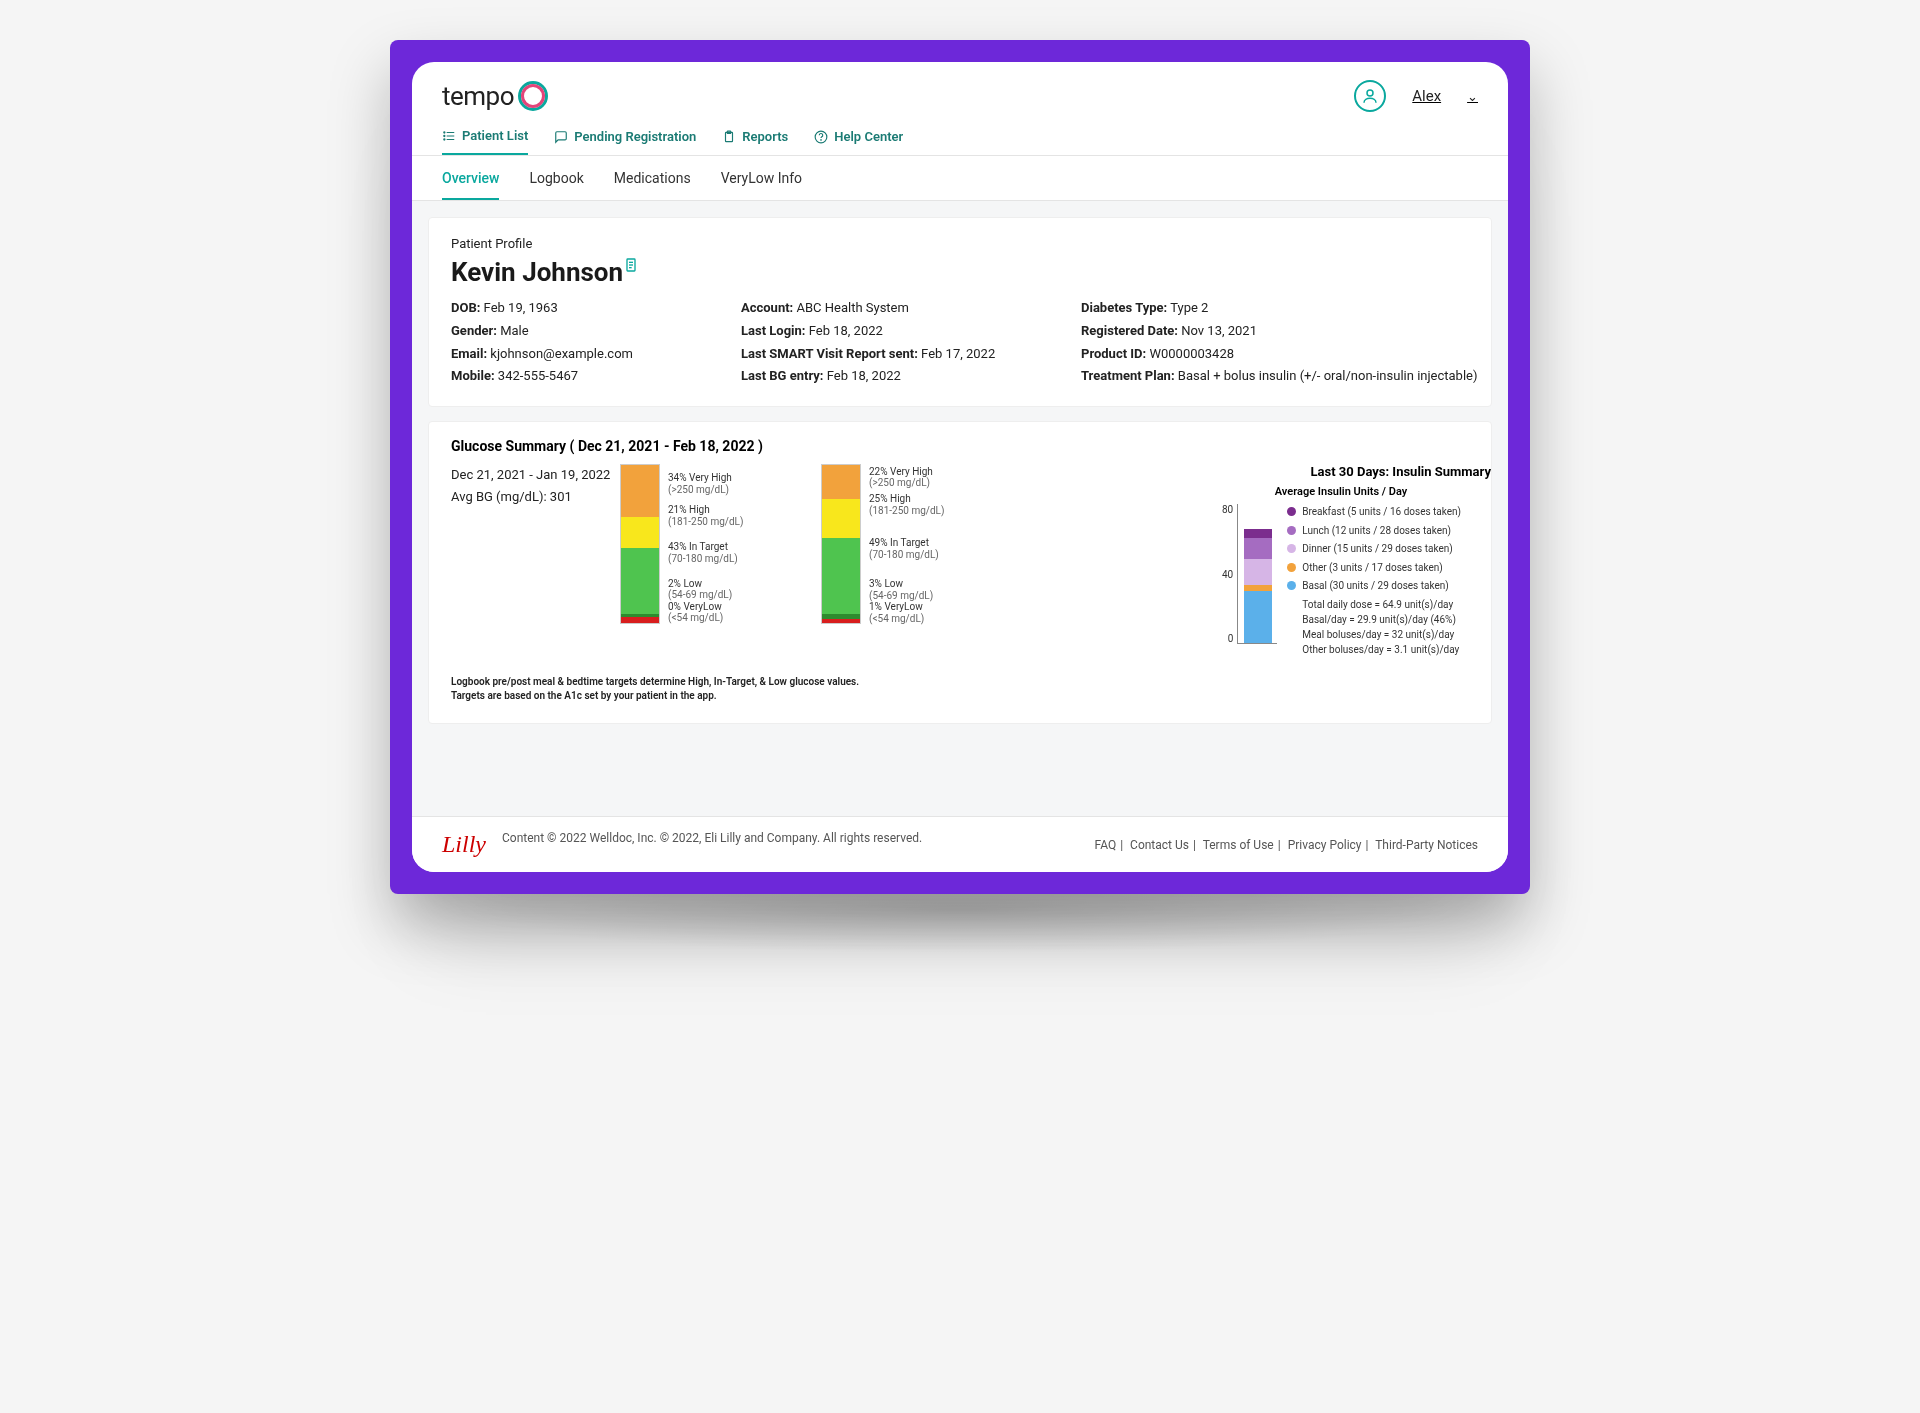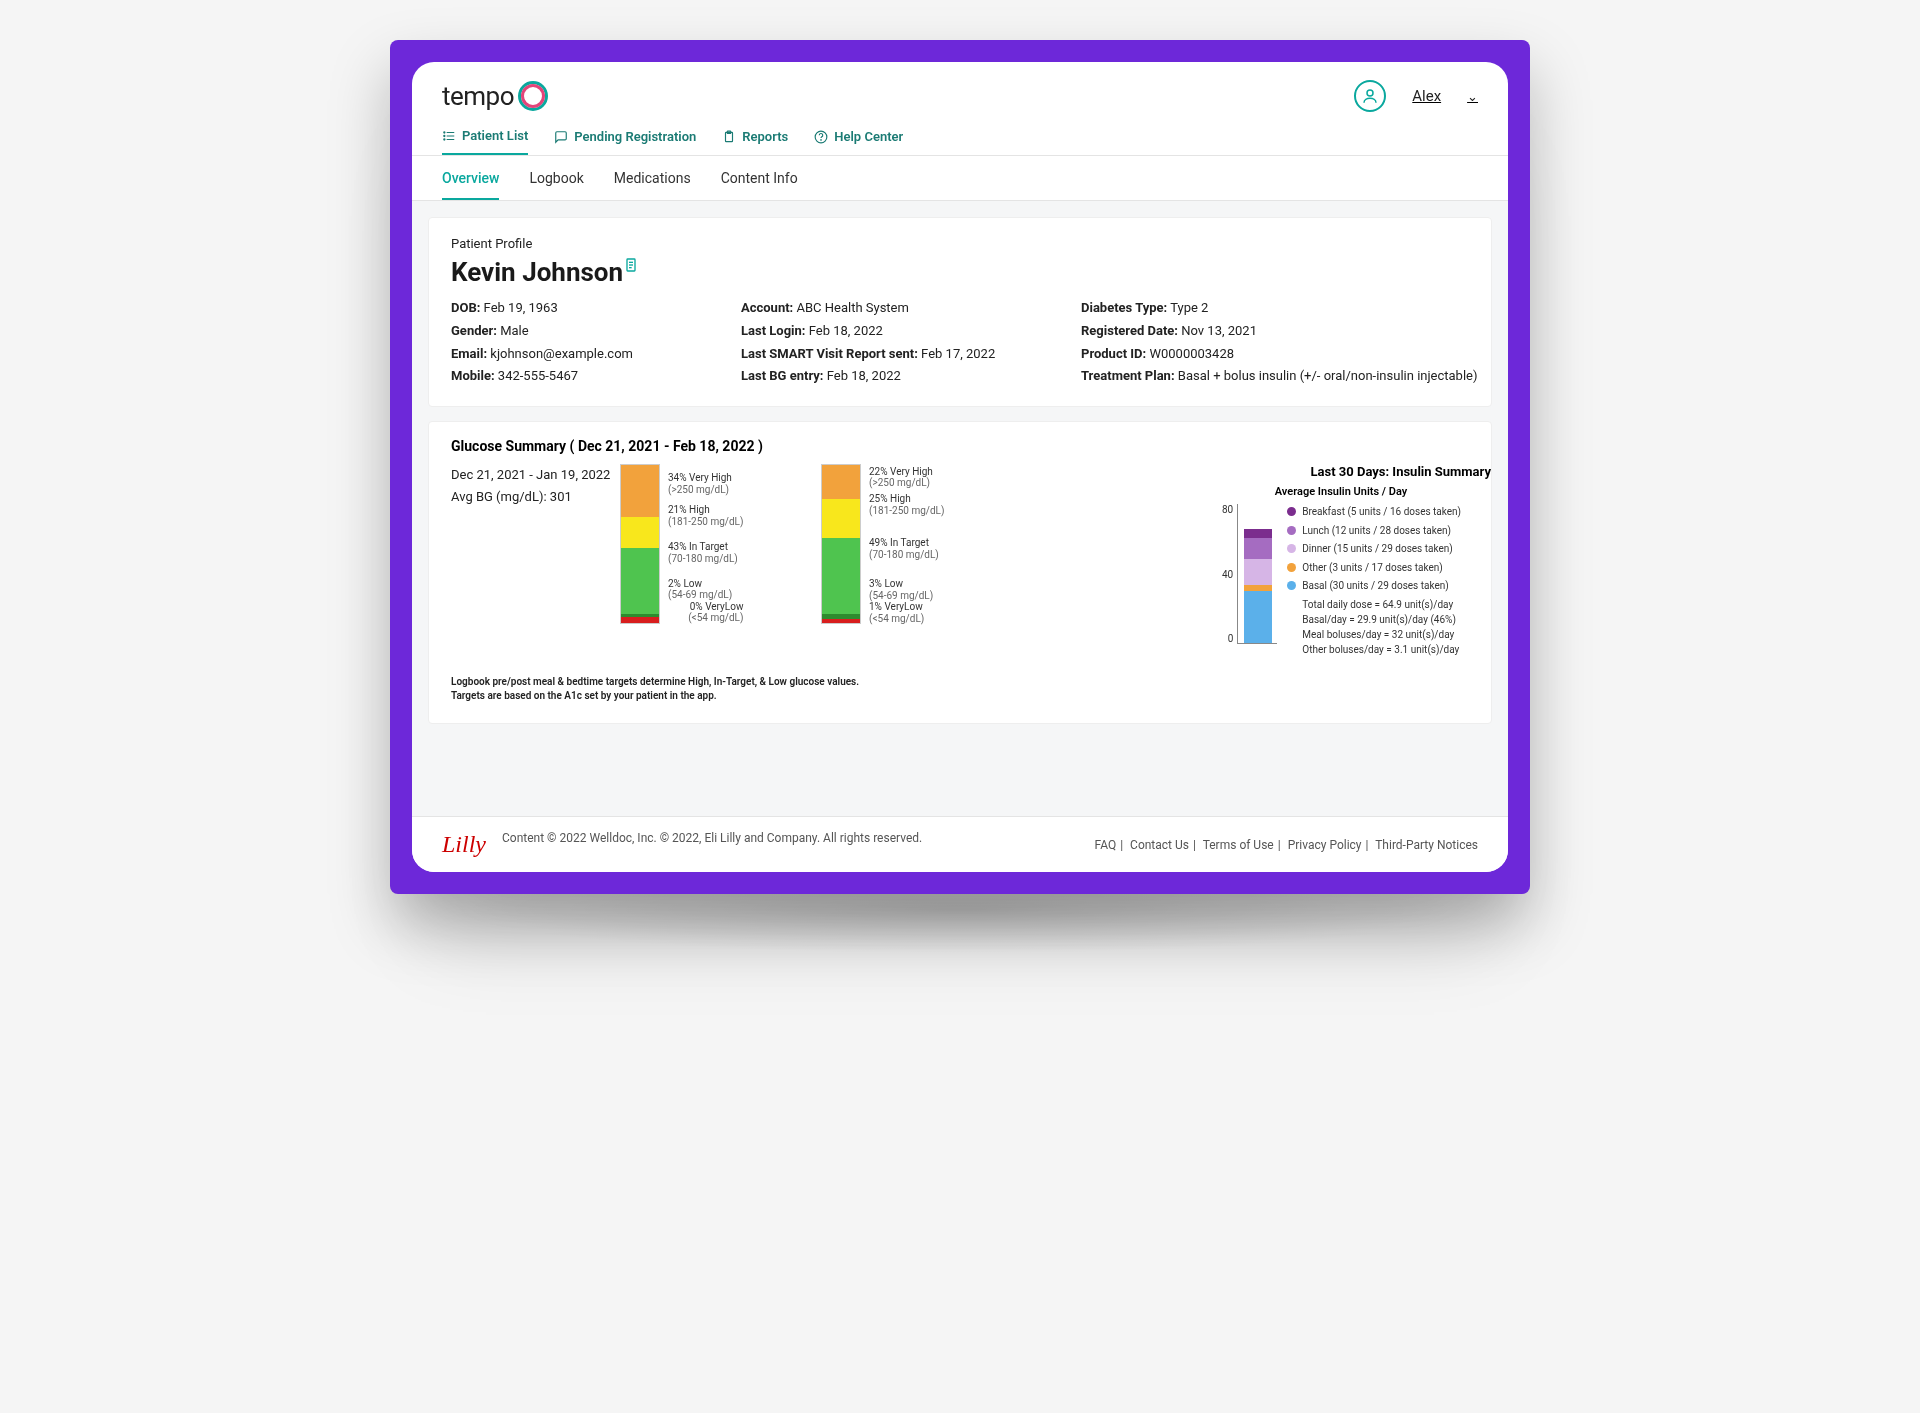--- a/index.html
+++ b/index.html
@@ -351,21 +351,21 @@
             </svg>
         </span>
         <span>Help Center</span>
       </div>
     </div>
 
     <div class="nav2">
       <div class="nav2-item active">Overview</div>
       <div class="nav2-item">Logbook</div>
       <div class="nav2-item">Medications</div>
-      <div class="nav2-item">Content Info</div>
+      <div class="nav2-item">VeryLow Info</div>
     </div>
 
     <div class="content">
 
       <div class="card">
         <div class="profile-label">Patient Profile</div>
         <div class="patient-name-row">
           <span class="patient-name">Kevin Johnson</span>
           <span class="doc-icon">
             <svg width="16" height="16" viewBox="0 0 24 24" fill="none" stroke="currentColor" stroke-width="2">
@@ -425,21 +425,21 @@
                   <span class="sub">(181-250 mg/dL)</span>
                 </div>
               <div class="lbl" style="flex: 43 0 0px;">
                   <span>43% In Target</span>
                   <span class="sub">(70-180 mg/dL)</span>
                 </div>
               <div class="lbl" style="flex: 5 0 0px;">
                   <span>2% Low</span>
                   <span class="sub">(54-69 mg/dL)</span>
                 </div>
-              <div class="lbl" style="flex: 5 0 0px; text-align: right;">
+              <div class="lbl" style="flex: 5 0 0px;">
                   <span>0% VeryLow</span>
                   <span class="sub">(&lt;54 mg/dL)</span>
                 </div>
             </div>
           </div>
 
           <div class="glucose-block">
             <div class="stack">
               <div class="seg-vhigh" style="height: 35.2px;"></div>
               <div class="seg-high" style="height: 40px;"></div>

